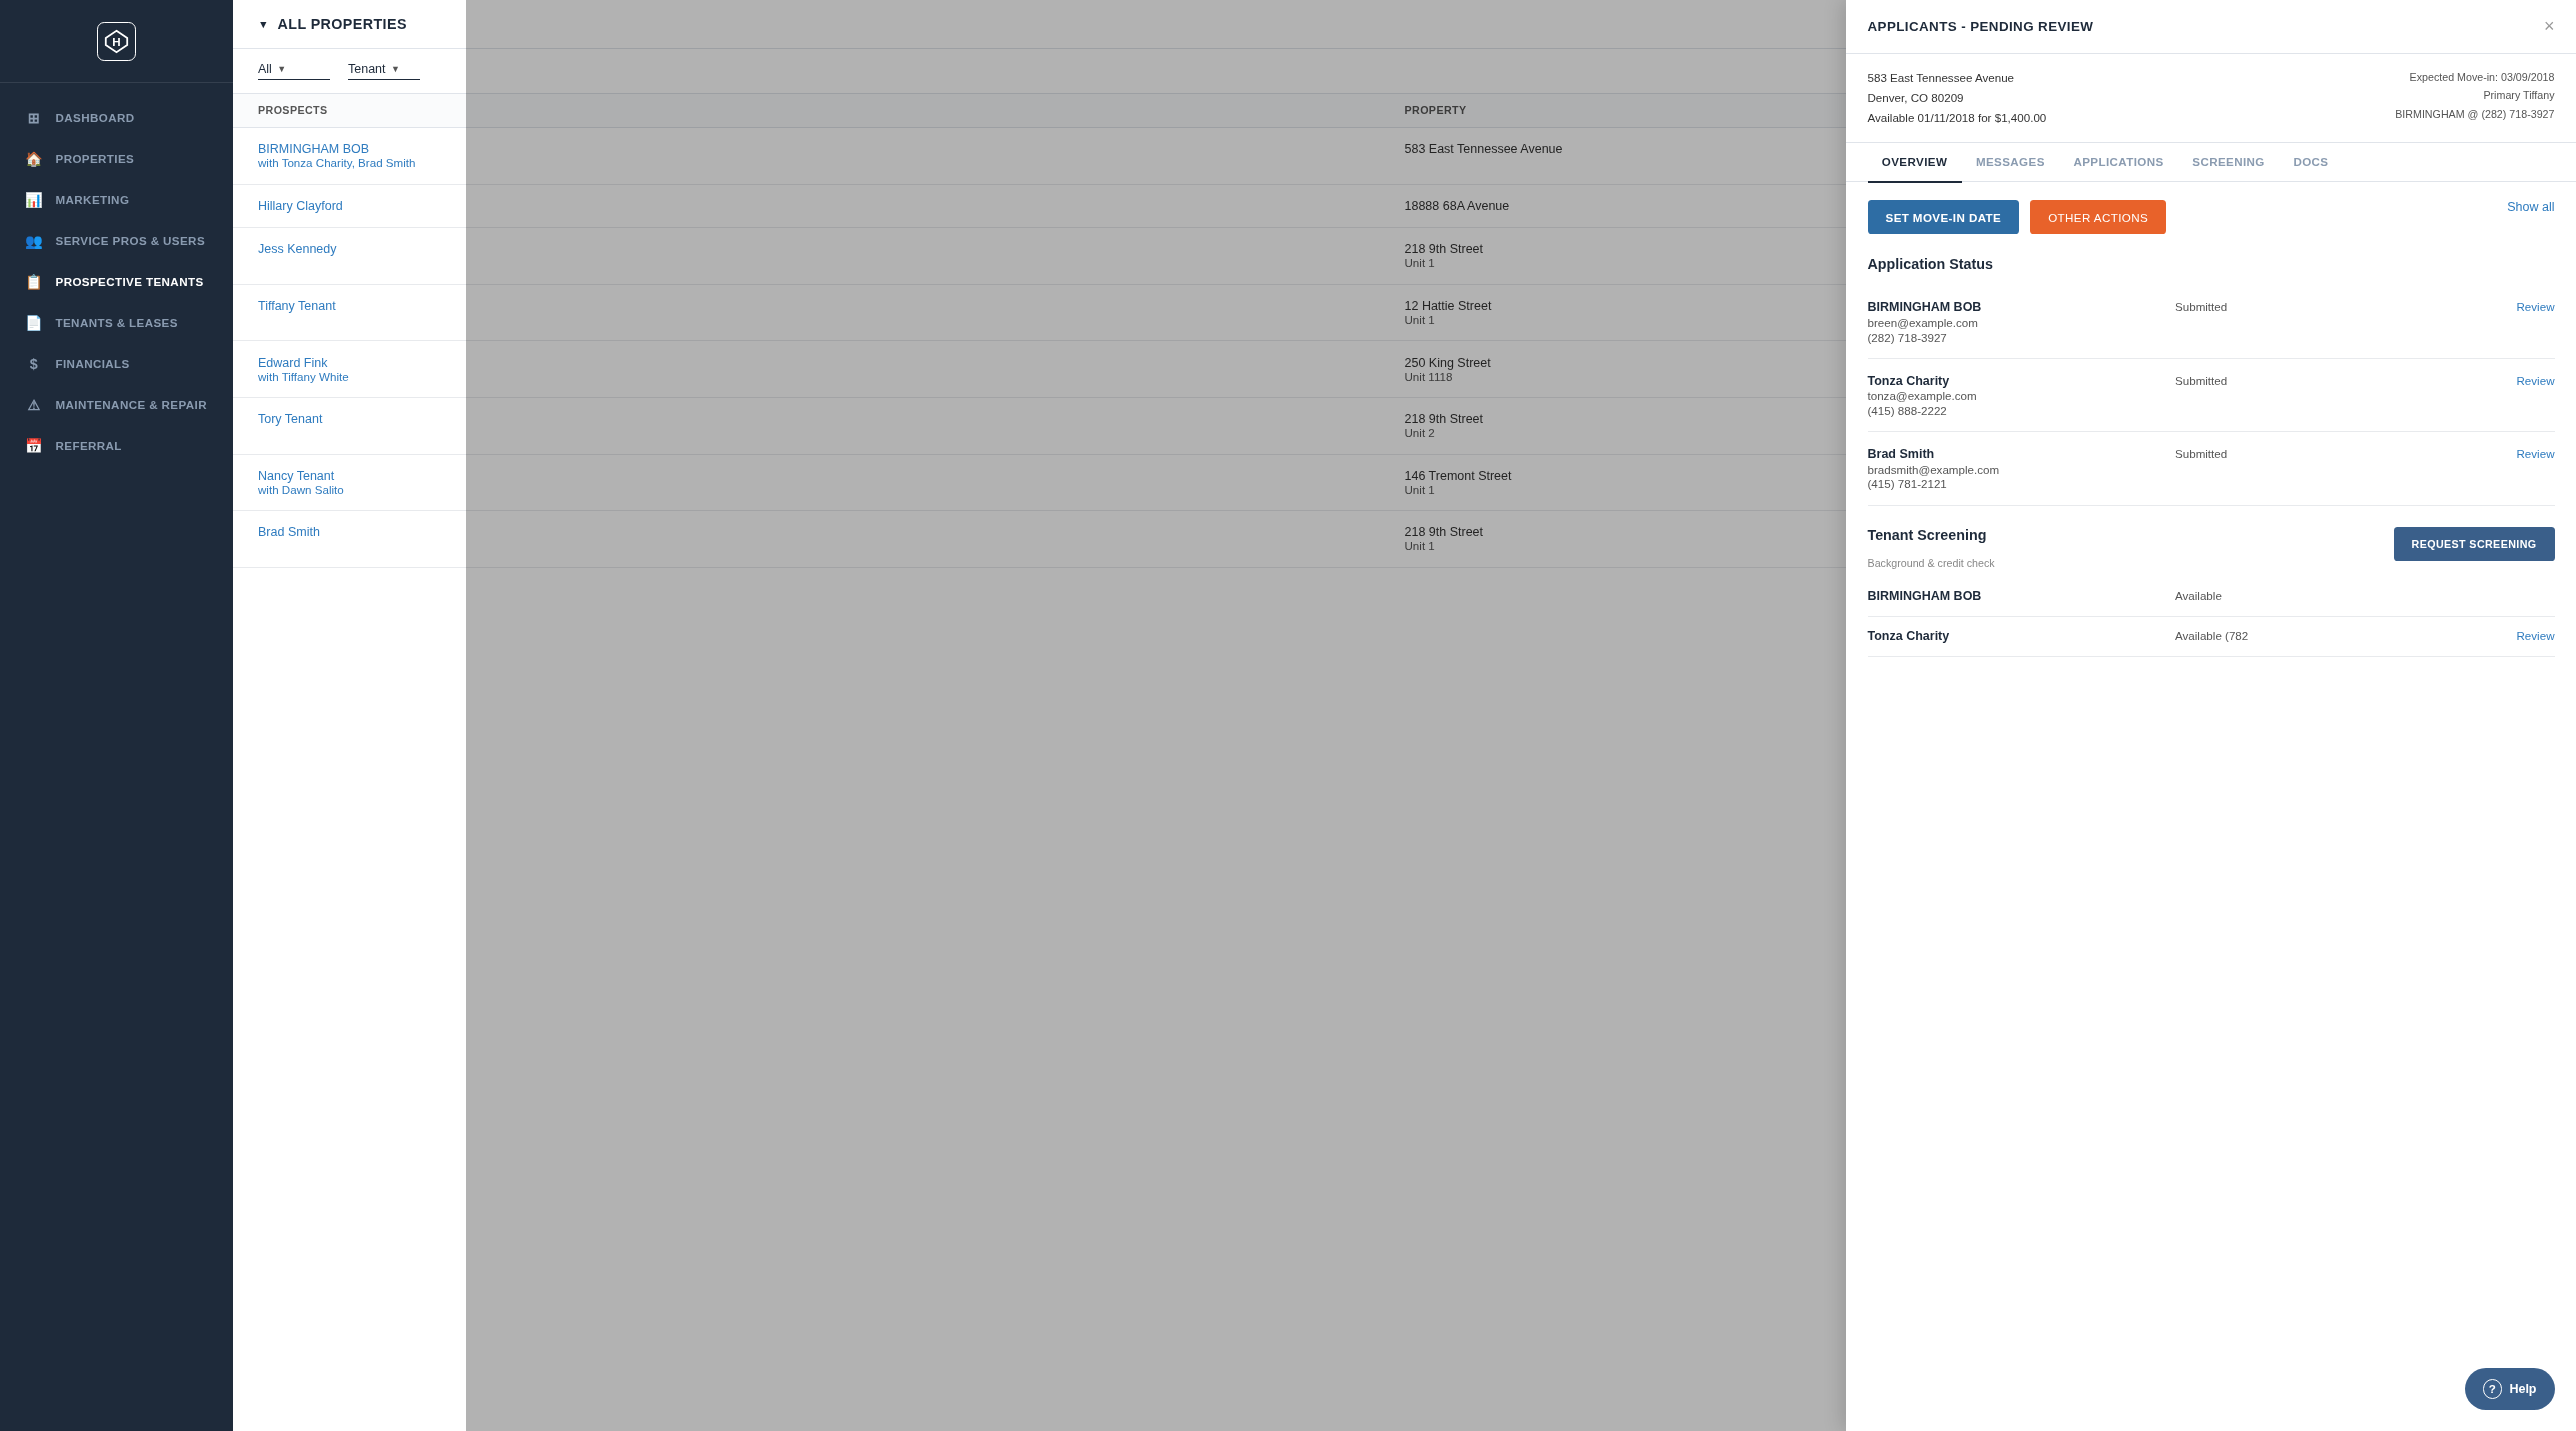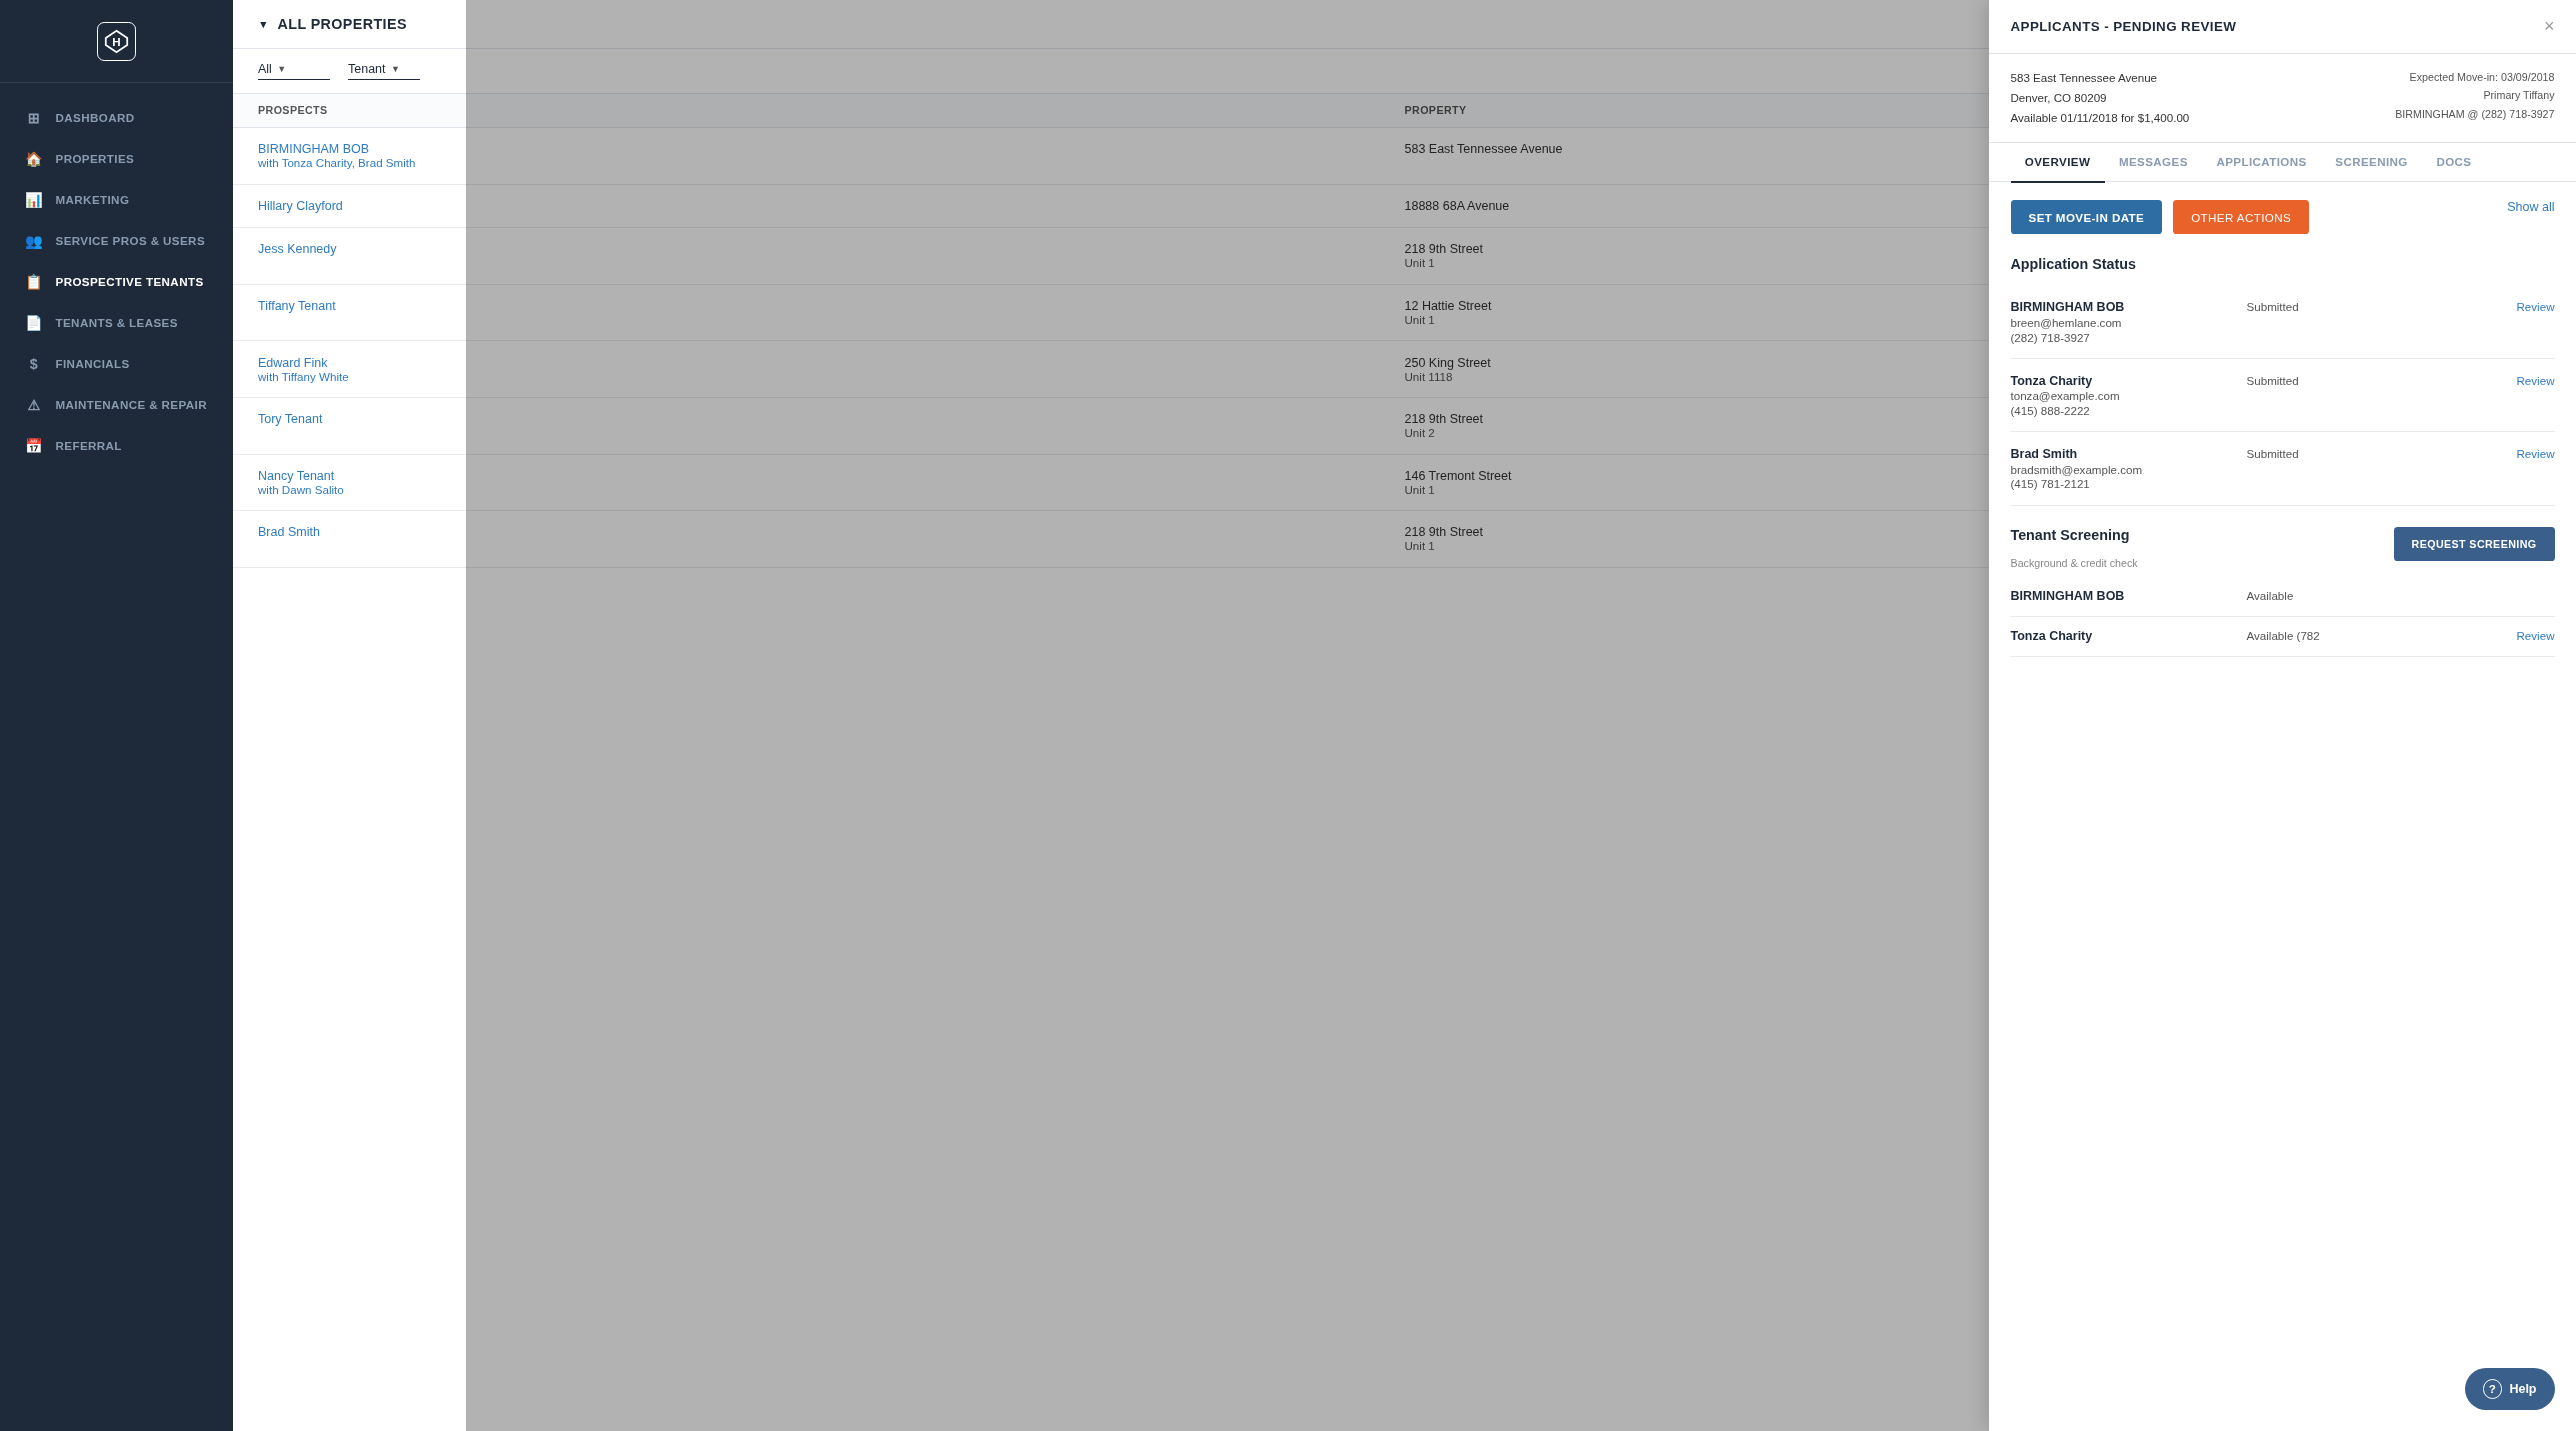--- a/index.html
+++ b/index.html
@@ -129,21 +129,21 @@
       position: absolute;
       top: 0; right: 0;
       width: calc(100% - 233px);
       height: 100%;
       background: rgba(0,0,0,0.3);
       display: flex;
       justify-content: flex-end;
       z-index: 100;
     }
     .panel {
-      width: 587px;
+      width: 730px;
       background: #fff;
       height: 100%;
       display: flex;
       flex-direction: column;
       overflow: hidden;
       box-shadow: -3.6px 0 18px rgba(0,0,0,0.15);
     }
     .panel-header {
       padding: 16px 21.5px;
       border-bottom: 0.9px solid #e0e4ea;
@@ -489,21 +489,21 @@
           <button class="btn-orange">Other Actions</button>
           <button class="btn-link">Show all</button>
         </div>
 
         <div>
           <div class="section-title">Application Status</div>
 
           <div class="applicant-row">
             <div>
               <div class="applicant-name">BIRMINGHAM BOB</div>
-              <div class="applicant-email">breen@hemlane.com</div>
+              <div class="applicant-email">breen@example.com</div>
               <div class="applicant-phone">(282) 718-3927</div>
             </div>
             <div class="applicant-status">Submitted</div>
             <div class="review-link">Review</div>
           </div>
 
           <div class="applicant-row">
             <div>
               <div class="applicant-name">Tonza Charity</div>
               <div class="applicant-email">tonza@example.com</div>

